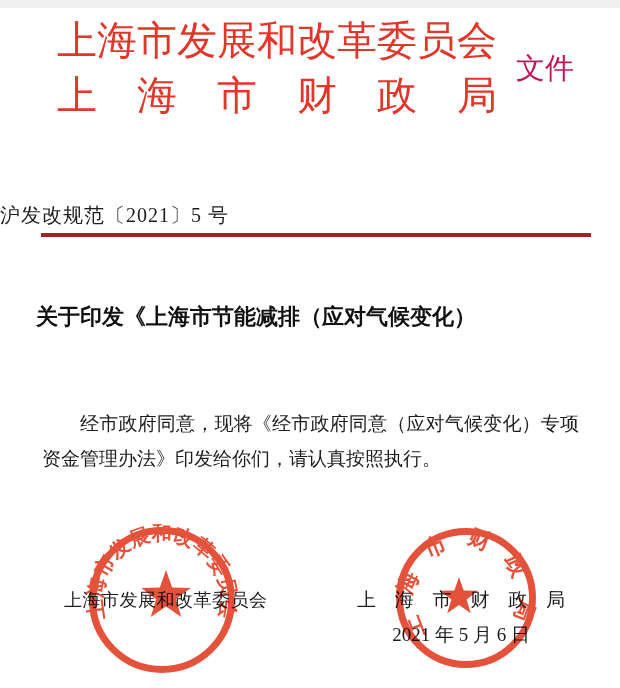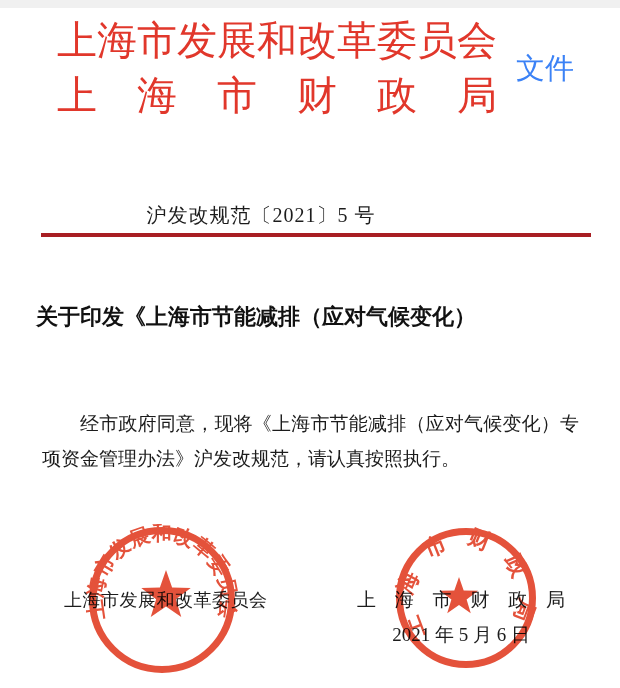--- a/index.html
+++ b/index.html
@@ -24,26 +24,26 @@
   }
   .masthead .line2{
     margin-top:13px;
     font-size:40px;line-height:42px;
     font-weight:500;
   }
   .justify-row{display:flex;justify-content:space-between;}
   .doc-type{
     position:absolute;left:516px;top:43px;
     font-size:29px;line-height:34px;
-    color:#3b82f6;font-weight:500;white-space:nowrap;
+    color:#be185d;font-weight:500;white-space:nowrap;
   }
   
   .ref-number{
     position:absolute;left:0;top:194px;width:522px;
-    text-align:center;font-size:20px;letter-spacing:1px;
+    text-align:left;font-size:20px;letter-spacing:1px;
   }
   .red-divider{
     position:absolute;left:41px;top:225px;width:550px;height:4px;
     background:#a81e23;
   }
   
   .doc-title{
     position:absolute;left:0;top:287px;width:512px;
     text-align:center;
     font-family:"Liberation Sans","DejaVu Sans",sans-serif;
@@ -107,21 +107,21 @@
 
   <div class="ref-number">沪发改规范〔2021〕5 号</div>
 
   <div class="red-divider"></div>
 
   <div class="doc-title">
     <div>关于印发《上海市节能减排（应对气候变化）</div>
   </div>
 
   <div class="doc-body">
-    <p class="indent">经市政府同意，现将《上海市节能减排（应对气候变化）专项资金管理办法》沪发改规范，请认真按照执行。</p>
+    <p class="indent">经市政府同意，现将《经市政府同意（应对气候变化）专项资金管理办法》印发给你们，请认真按照执行。</p>
   </div>
 
   <div class="sig-name-left">上海市发展和改革委员会</div>
   <div class="sig-name-right justify-row">
       <span>上</span>
       <span>海</span>
       <span>市</span>
       <span>财</span>
       <span>政</span>
       <span>局</span>

